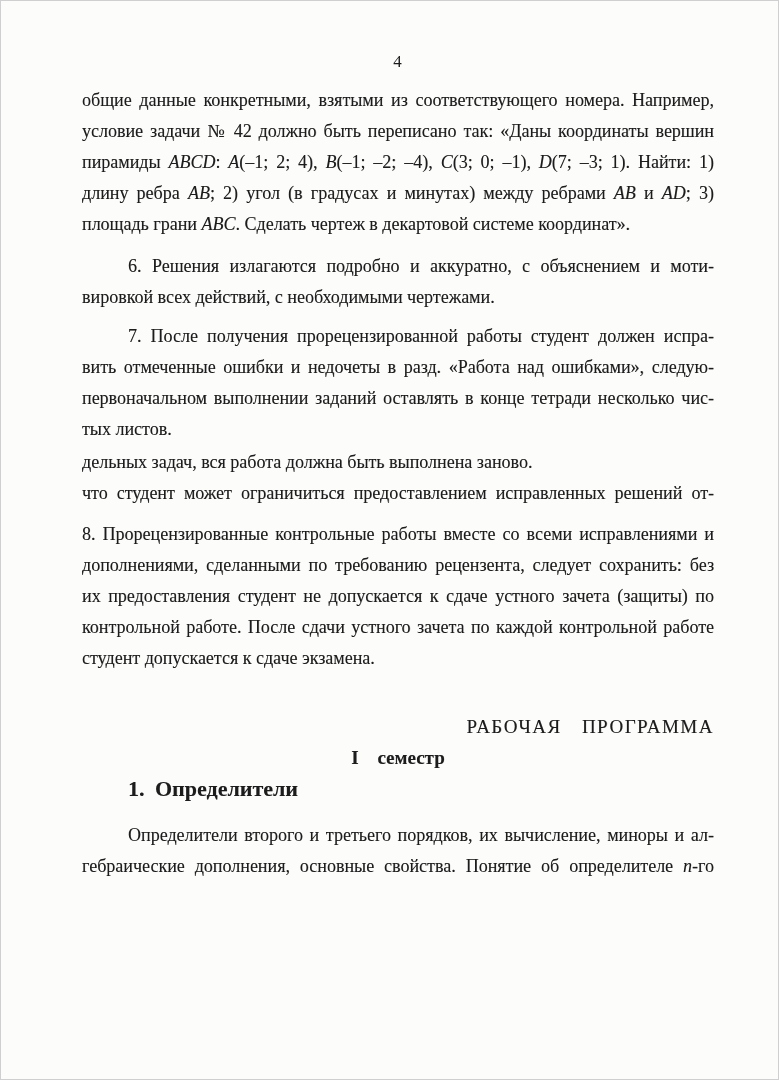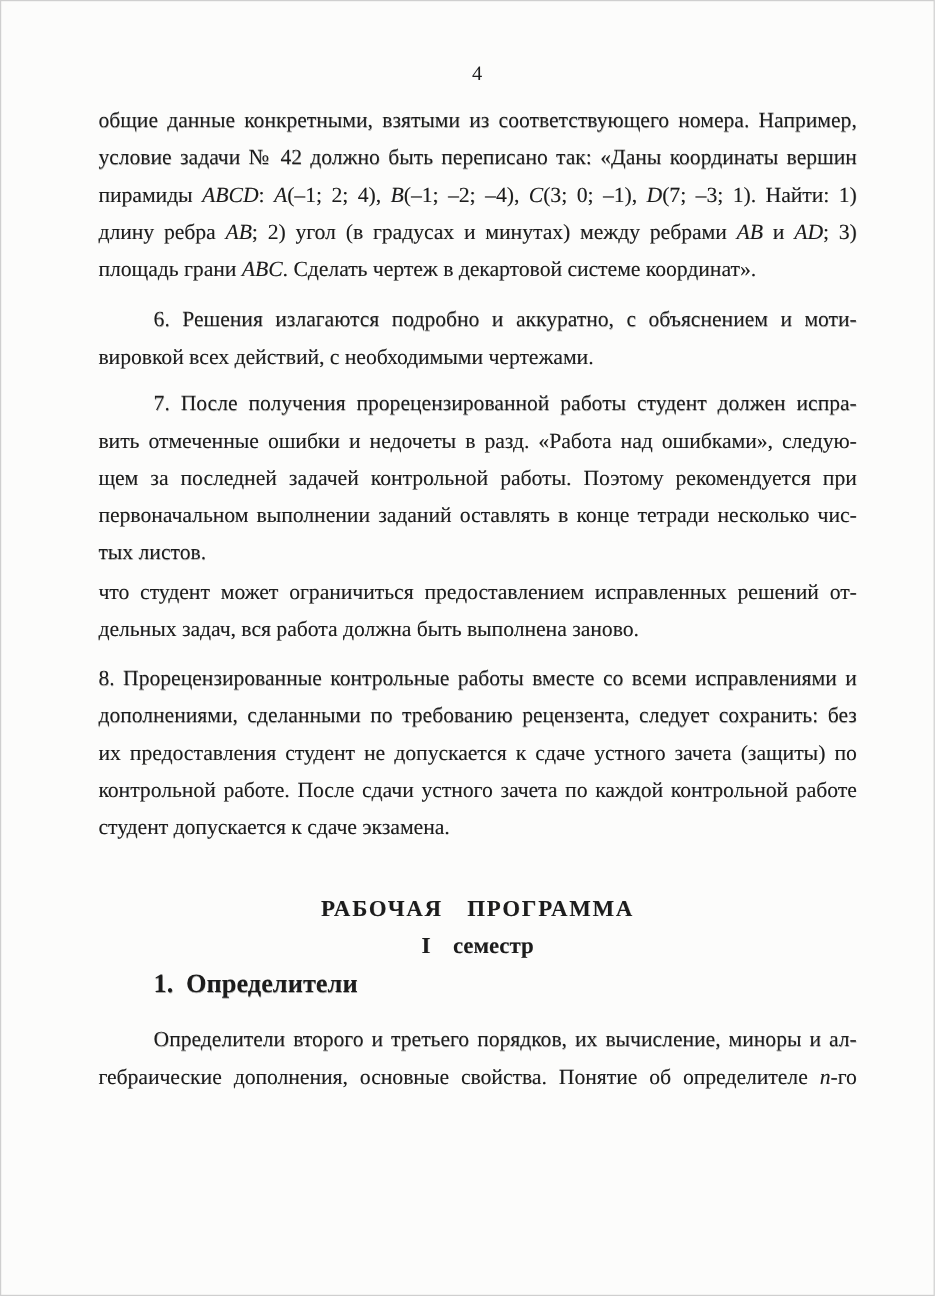--- a/index.html
+++ b/index.html
@@ -34,22 +34,22 @@
   .ln { text-align:justify; text-align-last:justify; }
   .ln.last { text-align-last:left; }
   .ln.ind { padding-left:46px; }
   .p6   { margin-top:11px; }
   .p7   { margin-top:8px; }
   .pesli{ margin-top:2px; }
   .p8   { margin-top:10px; }
   .pdet { margin-top:16px; }
   .h-program {
     margin-top:37px;
-    text-align:center;
-    font-weight:bold;
+    text-align:right;
+    font-weight:normal;
     font-size:19px; line-height:31px;
     letter-spacing:1.5px;
     word-spacing:14px;
   }
   .h-semester {
     text-align:center;
     font-weight:bold;
     font-size:19px; line-height:31px;
     word-spacing:14px;
   }
@@ -80,28 +80,27 @@
     </div>
 
     <div class="para p6">
       <div class="ln ind">6. Решения излагаются подробно и аккуратно, с объяснением и моти-</div>
       <div class="ln last">вировкой всех действий, с необходимыми чертежами.</div>
     </div>
 
     <div class="para p7">
       <div class="ln ind">7. После получения прорецензированной работы студент должен испра-</div>
       <div class="ln">вить отмеченные ошибки и недочеты в разд. «Работа над ошибками», следую-</div>
-      <div class="ln">щем за последней задачей контрольной работы. Поэтому рекомендуется при</div>
       <div class="ln">первоначальном выполнении заданий оставлять в конце тетради несколько чис-</div>
       <div class="ln last">тых листов.</div>
     </div>
 
     <div class="para pesli">
+      <div class="ln last">дельных задач, вся работа должна быть выполнена заново.</div>
       <div class="ln">что студент может ограничиться предоставлением исправленных решений от-</div>
-      <div class="ln last">дельных задач, вся работа должна быть выполнена заново.</div>
     </div>
 
     <div class="para p8">
       <div class="ln">8. Прорецензированные контрольные работы вместе со всеми исправлениями и</div>
       <div class="ln">дополнениями, сделанными по требованию рецензента, следует сохранить: без</div>
       <div class="ln">их предоставления студент не допускается к сдаче устного зачета (защиты) по</div>
       <div class="ln">контрольной работе. После сдачи устного зачета по каждой контрольной работе</div>
       <div class="ln last">студент допускается к сдаче экзамена.</div>
     </div>
 

